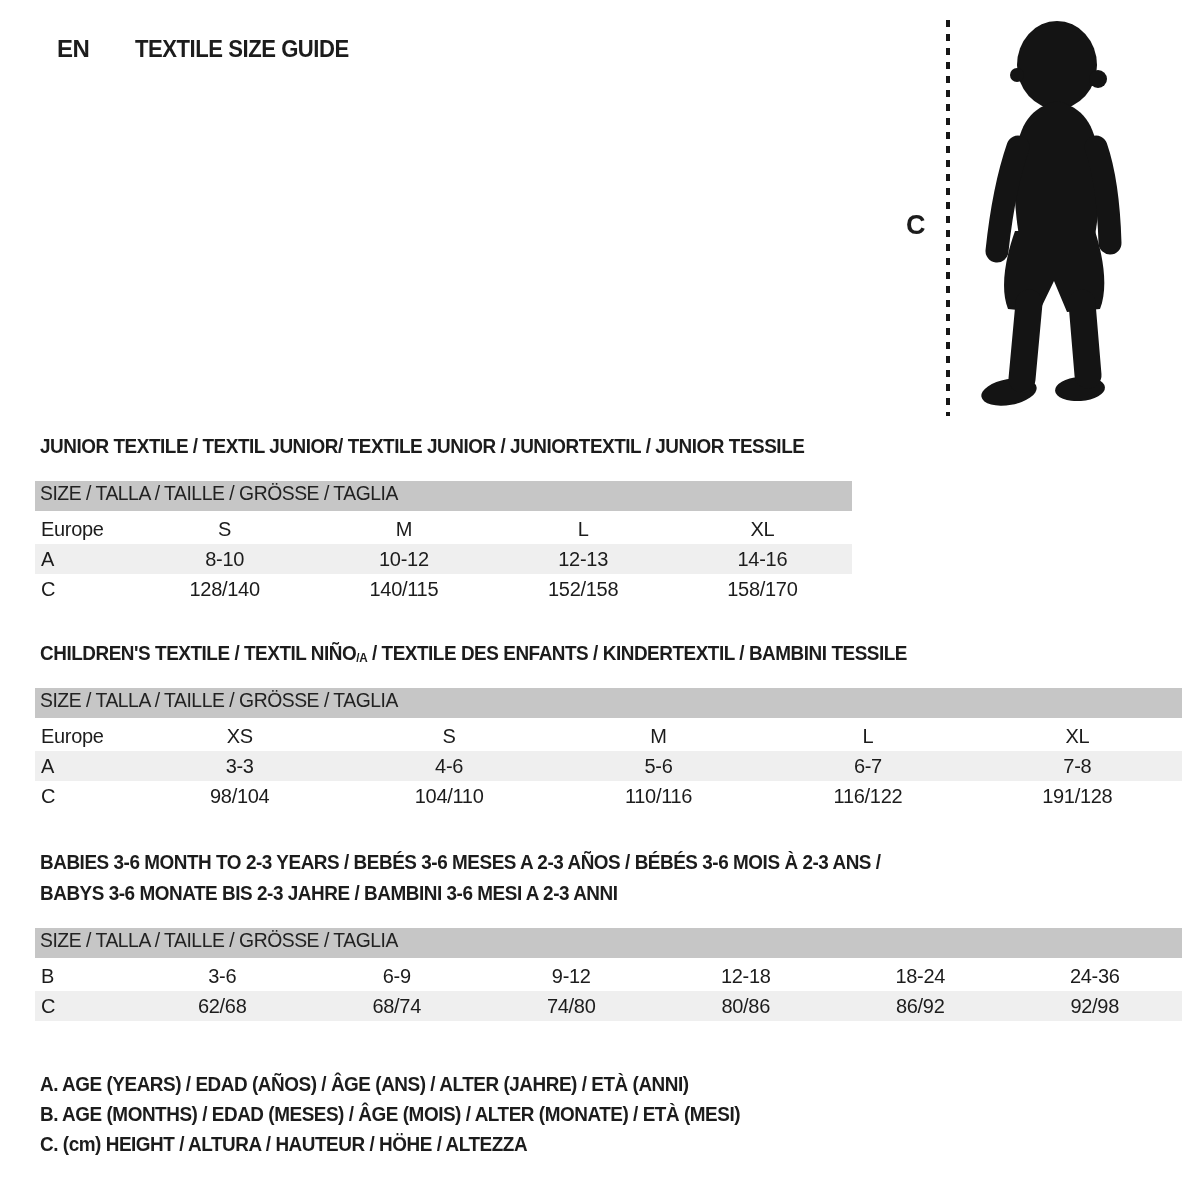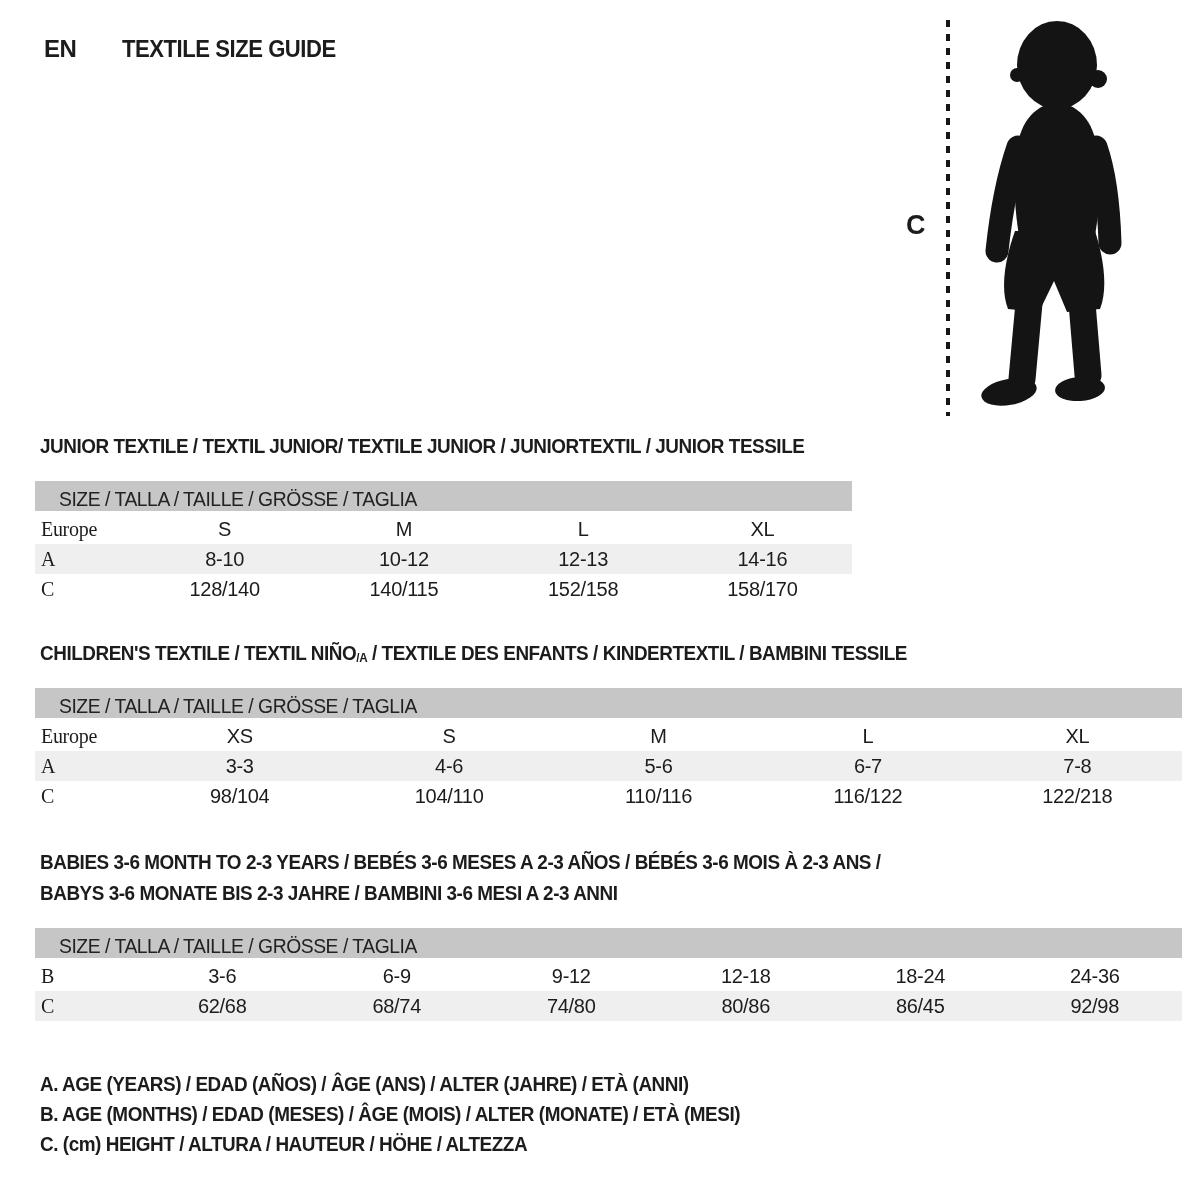--- a/index.html
+++ b/index.html
@@ -4,21 +4,21 @@
 <style>
   * { margin:0; padding:0; box-sizing:border-box; }
   html,body { background:#ffffff; }
   .page {
     position:relative; width:1200px; height:1200px; background:#ffffff;
     font-family:"Liberation Sans","DejaVu Sans",sans-serif;
     color:#1c1c1c; overflow:hidden;
   }
 
   
-  .lang-list { position:absolute; left:44px; top:30px; }
+  .lang-list { position:absolute; left:57px; top:30px; }
   .lang-row { display:flex; height:37px; align-items:center; font-weight:700; font-size:24px; letter-spacing:-0.5px; }
   .lang-code { width:78px; }
   .lang-label { transform:scaleX(0.92); transform-origin:0 50%; white-space:nowrap; }
 
   
   .measure-line {
     position:absolute; left:946px; top:20px; width:4px; height:396px;
     background:repeating-linear-gradient(to bottom,#161616 0 7px,transparent 7px 14px);
   }
   .measure-label { position:absolute; left:906px; top:210px; font-size:27px; font-weight:700; }
@@ -28,29 +28,29 @@
   .section-title {
     position:absolute; left:40px; font-size:21px; font-weight:700;
     letter-spacing:-0.5px; white-space:nowrap;
     transform:scaleX(0.90); transform-origin:0 50%;
   }
   .title-sub { font-size:0.62em; vertical-align:-2px; }
 
   
   .size-table { position:absolute; }
   .size-bar {
-    height:30px; background:#c6c6c6; display:flex; align-items:flex-end;
-    padding-left:24px; font-size:21px; letter-spacing:-0.5px; color:#222;
+    height:30px; background:#c6c6c6; display:flex; align-items:flex-start;
+    padding-left:5px; font-size:21px; letter-spacing:-0.5px; color:#222;
     transform-origin:0 50%;
   }
   .size-bar span { transform:scaleX(0.92); transform-origin:0 50%; white-space:nowrap; display:inline-block; }
   .rows { margin-top:3px; }
   .trow { display:flex; height:30px; align-items:center; font-size:20px; letter-spacing:-0.3px; }
   .rows .trow:nth-child(even) { background:#efefef; }
-  .tlabel { width:100px; padding-left:6px;font-family:Liberation Serif, serif; }
+  .tlabel { width:100px; padding-left:6px; }
   .tcell { flex:1; text-align:center; }
 
   
   .legend-line {
     position:absolute; left:40px; font-size:21px; font-weight:700;
     letter-spacing:-0.5px; white-space:nowrap;
     transform:scaleX(0.90); transform-origin:0 50%;
   }
 </style>
 </head>
@@ -138,21 +138,21 @@
         <span class="tcell">5-6</span>
         <span class="tcell">6-7</span>
         <span class="tcell">7-8</span>
       </div>
       <div class="trow">
         <span class="tlabel">C</span>
         <span class="tcell">98/104</span>
         <span class="tcell">104/110</span>
         <span class="tcell">110/116</span>
         <span class="tcell">116/122</span>
-        <span class="tcell">122/218</span>
+        <span class="tcell">191/128</span>
       </div>
     </div>
   </div>
 
   <div class="section-title" style="top:850px;">BABIES 3-6 MONTH TO 2-3 YEARS / BEBÉS 3-6 MESES A 2-3 AÑOS / BÉBÉS 3-6 MOIS À 2-3 ANS /</div>
   <div class="section-title" style="top:881px;">BABYS 3-6 MONATE BIS 2-3 JAHRE / BAMBINI 3-6 MESI A 2-3 ANNI</div>
   <div class="size-table" style="left:35px; top:928px; width:1147px;">
     <div class="size-bar">
       <span>SIZE / TALLA / TAILLE / GRÖSSE / TAGLIA</span>
     </div>
@@ -165,21 +165,21 @@
         <span class="tcell">12-18</span>
         <span class="tcell">18-24</span>
         <span class="tcell">24-36</span>
       </div>
       <div class="trow">
         <span class="tlabel">C</span>
         <span class="tcell">62/68</span>
         <span class="tcell">68/74</span>
         <span class="tcell">74/80</span>
         <span class="tcell">80/86</span>
-        <span class="tcell">86/45</span>
+        <span class="tcell">86/92</span>
         <span class="tcell">92/98</span>
       </div>
     </div>
   </div>
 
   <div class="legend-line" style="top:1072px;">A. AGE (YEARS) / EDAD (AÑOS) / ÂGE (ANS) / ALTER (JAHRE) / ETÀ (ANNI)</div>
   <div class="legend-line" style="top:1102px;">B. AGE (MONTHS) / EDAD (MESES) / ÂGE (MOIS) / ALTER (MONATE) / ETÀ (MESI)</div>
   <div class="legend-line" style="top:1132px;">C. (cm) HEIGHT / ALTURA / HAUTEUR / HÖHE / ALTEZZA</div>
 
 </div>

